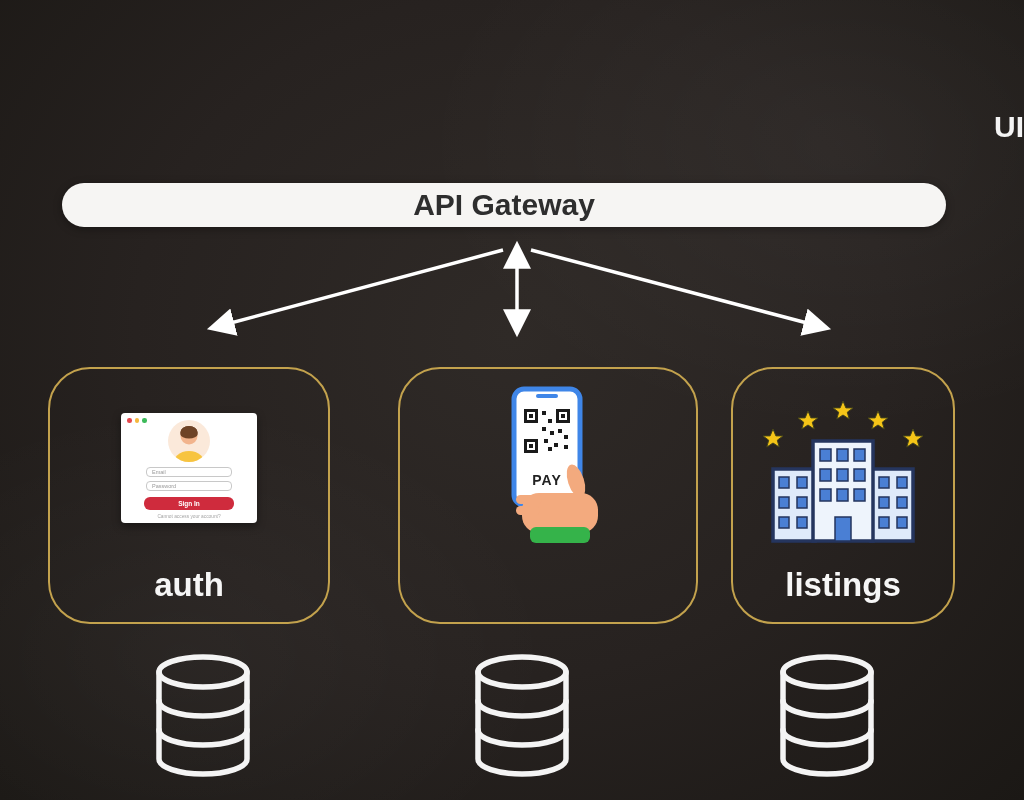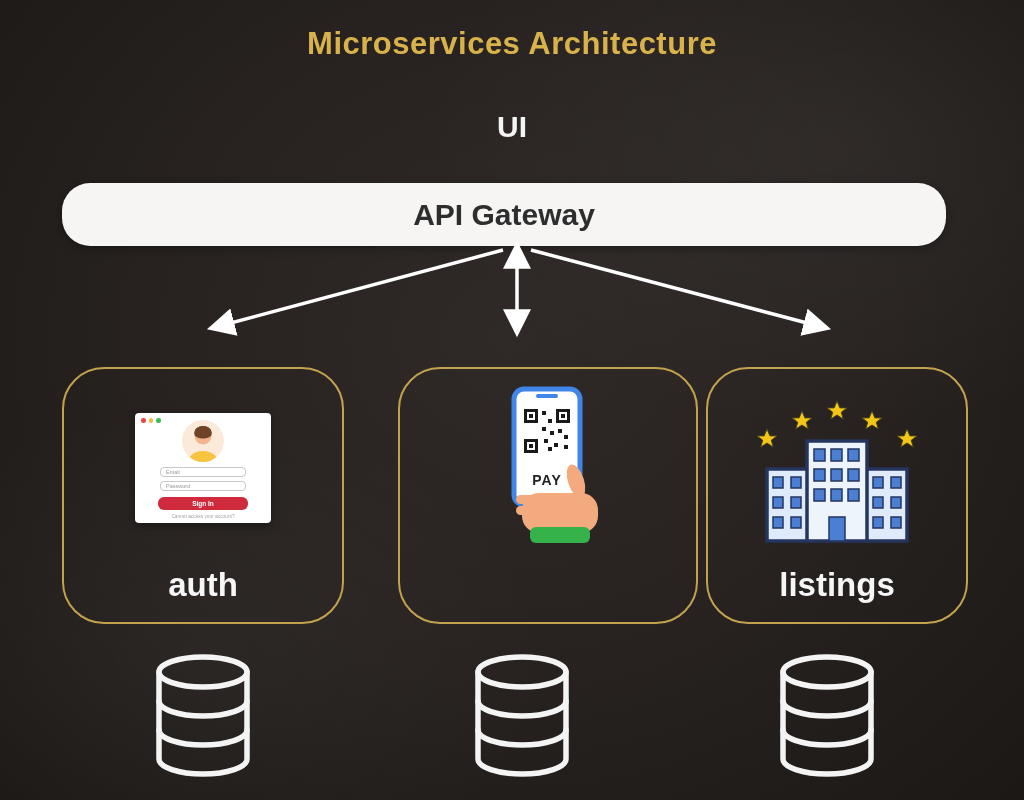--- a/index.html
+++ b/index.html
@@ -22,30 +22,30 @@
     text-align: center;
     font-size: 31px;
     font-weight: 800;
     letter-spacing: 0.5px;
     color: #d8b24a;
   }
 
   .ui-label {
     position: absolute;
     top: 110px; left: 0; width: 100%;
-    text-align: center;
+    text-align: right;
     font-size: 30px;
     font-weight: 800;
     color: #f4f4f4;
   }
 
   .gateway {
     position: absolute;
     left: 62px; top: 183px;
-    width: 884px; height: 63px;
+    width: 884px; height: 44px;
     background: #f6f5f3;
     border-radius: 28px;
     display: flex;
     align-items: center;
     justify-content: center;
     box-shadow: 0 2px 8px rgba(0,0,0,0.35);
   }
   .gateway span {
     font-size: 30px;
     font-weight: 800;
@@ -62,23 +62,23 @@
     position: absolute;
     top: 367px;
     height: 257px;
     border: 2.5px solid #c3a24d;
     border-radius: 42px;
     display: flex;
     flex-direction: column;
     align-items: center;
     justify-content: flex-start;
   }
-  .service-box.auth     { left: 62px;  width: 282px; }
+  .service-box.auth     { left: 48px;  width: 282px; }
   .service-box.payment  { left: 398px; width: 300px; }
-  .service-box.listings { left: 706px; width: 262px; }
+  .service-box.listings { left: 731px; width: 224px; }
 
   .service-label {
     position: absolute;
     bottom: 18px; left: 0; width: 100%;
     text-align: center;
     font-size: 33px;
     font-weight: 800;
     color: #f6f6f6;
   }
 
@@ -147,21 +147,20 @@
   }
   .db-icon.db-auth     { left: 151px; }
   .db-icon.db-payment  { left: 470px; }
   .db-icon.db-listings { left: 775px; }
 </style>
 </head>
 <body>
 
 <div class="stage">
 
-  <h1 class="title">Microservices Architecture</h1>
 
   <div class="ui-label">UI</div>
 
   <div class="gateway">
     <span>API Gateway</span>
   </div>
 
   <svg class="arrows" viewBox="0 0 1024 104">
     <defs>
       <marker id="ah" markerWidth="9" markerHeight="9" refX="6.5" refY="4" orient="auto-start-reverse">

